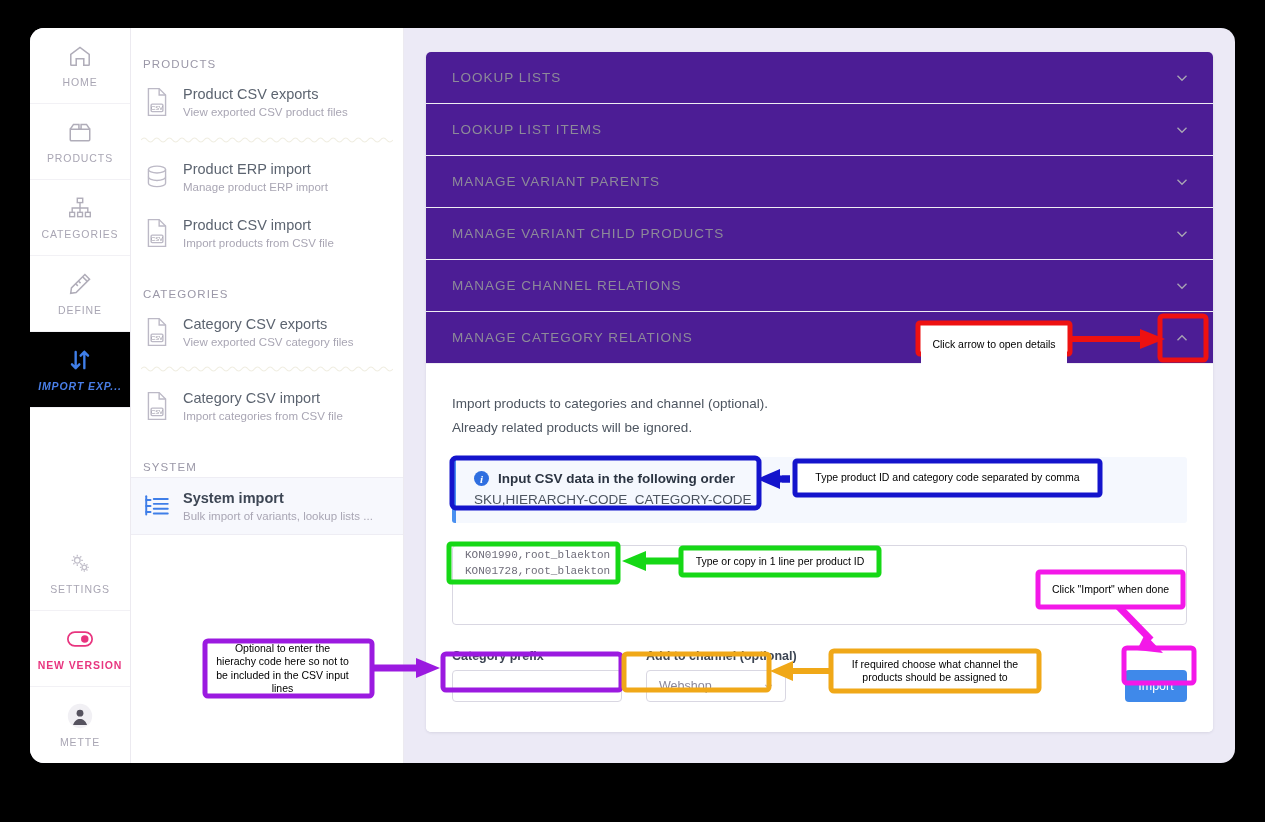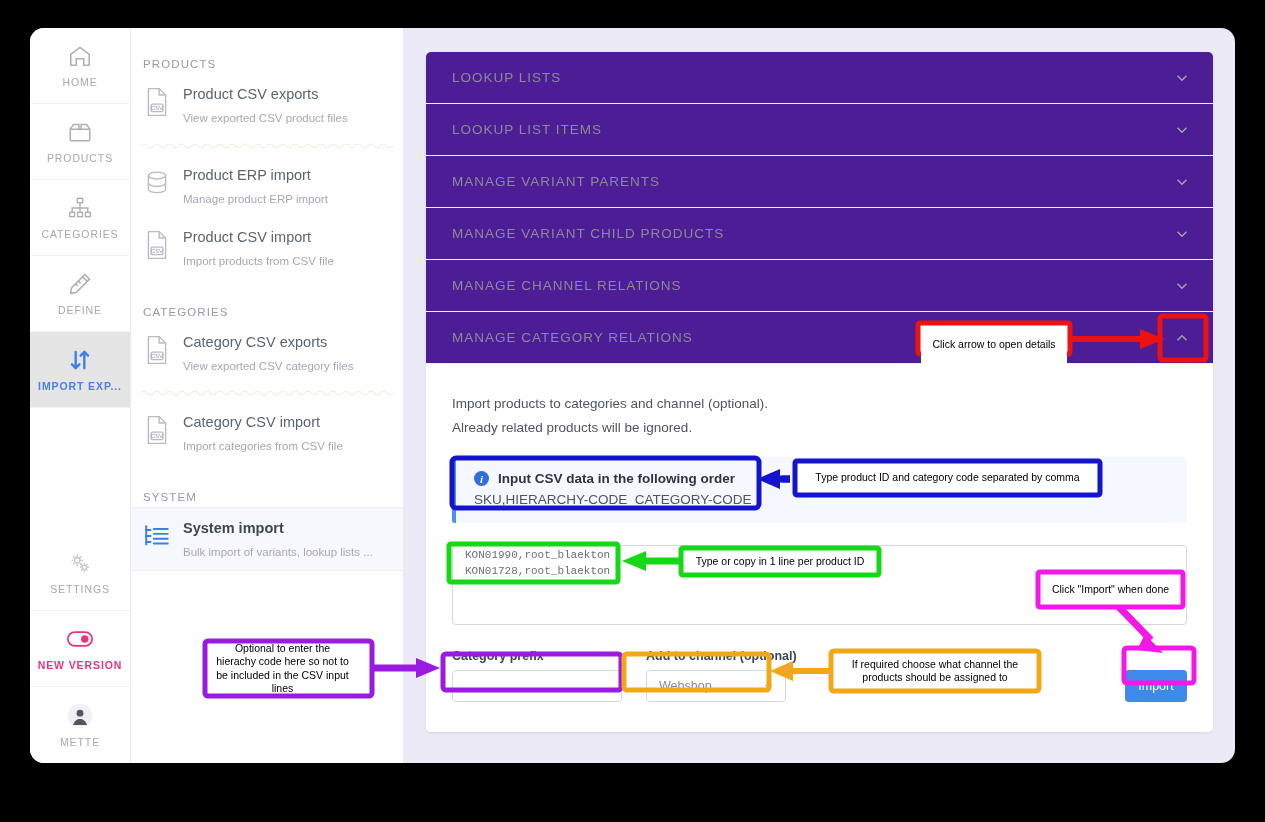--- a/index.html
+++ b/index.html
@@ -36,21 +36,21 @@
     border-bottom: 1px solid #f2f1f5;
     cursor: pointer;
   }
   .rail-item .ri-label {
     font-size: 10.5px;
     letter-spacing: .9px;
     color: #a9a6b4;
     font-weight: 400;
     white-space: nowrap;
   }
-  .rail-item.active { background: #e5e5e5; }
+  .rail-item.active { background: #000000; font-style: italic; }
   .rail-item.active .ri-label { color: #4a7fe8; font-weight: 700; }
   .rail-item.pink .ri-label { color: #e8357f; font-weight: 700; }
   .rail-spacer { flex: 1 1 auto; }
   .ri-icon { width: 26px; height: 26px; display:block; }
   .ri-icon svg { display:block; width:100%; height:100%; }
 
   
   .subnav {
     width: 273px; flex: 0 0 273px;
     background: #ffffff;
@@ -66,21 +66,21 @@
   }
   .subnav-group.first { padding-top: 20px; }
   .nav-row {
     display: flex; align-items: flex-start; gap: 12px;
     padding: 11px 12px 11px 12px;
     cursor: pointer;
   }
   .nav-row.sel { background: #f7f8fd; border-top:1px solid #eeedf4; border-bottom:1px solid #eeedf4;}
   .nav-ico { width: 28px; height: 30px; flex: 0 0 28px; margin-top:2px;}
   .nav-ico svg { display:block; width:100%; height:100%; }
-  .nav-txt { display: flex; flex-direction: column; gap: 8px; }
+  .nav-txt { display: flex; flex-direction: column; gap: 2px; }
   .nav-title { font-size: 14.5px; color: #5c6470; font-weight: 400; line-height:1.25; }
   .nav-row.sel .nav-title { color: #3d4654; font-weight: 700; }
   .nav-sub { font-size: 11.5px; color: #a9a6b4; line-height:1.25; }
   .squiggle { height: 10px; margin: 4px 10px 4px 10px; opacity:.55; }
   .squiggle svg { display:block; width:100%; height:10px; }
 
   
   .main {
     flex: 1 1 auto;
     padding: 24px 22px;

